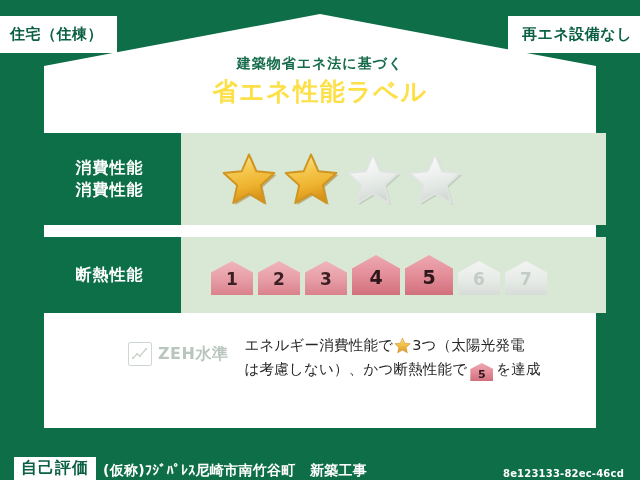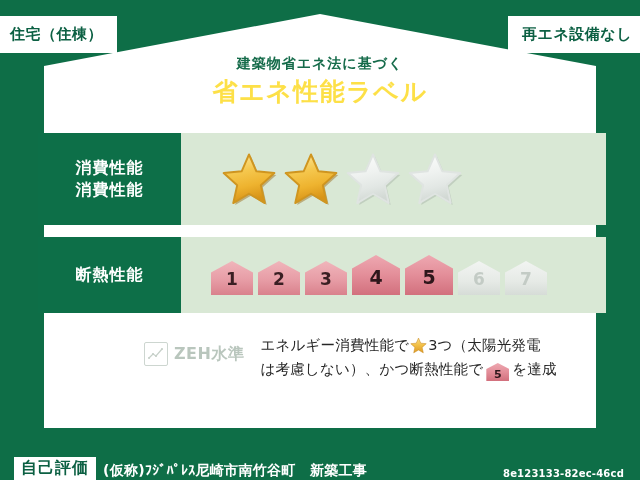--- a/index.html
+++ b/index.html
@@ -155,21 +155,21 @@
   .grade.on-strong .num { color: #2e171b; }
   .grade.off .shape {
     background: linear-gradient(180deg, #f2f4f2 0%, #e6eae6 60%, #d6dcd7 100%);
     box-shadow: 0 2px 2px rgba(110,120,112,0.22);
   }
   .grade.off .num { color: #c3cbc5; }
 
   
   .desc-block {
     position: absolute;
-    left: 144px;
+    left: 128px;
     top: 334px;
     display: flex;
     align-items: flex-start;
   }
   .zeh {
     display: flex;
     align-items: center;
     gap: 6px;
     margin-top: 8px;
     flex: none;

